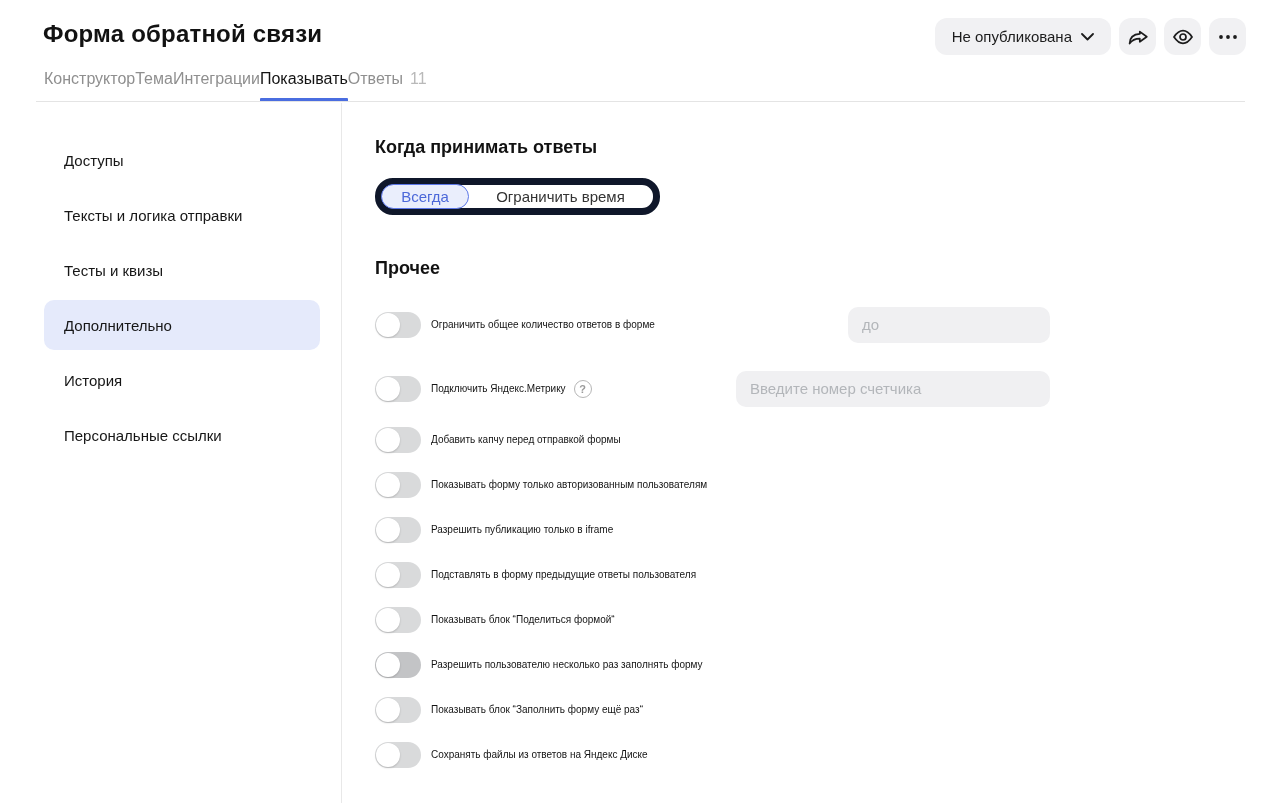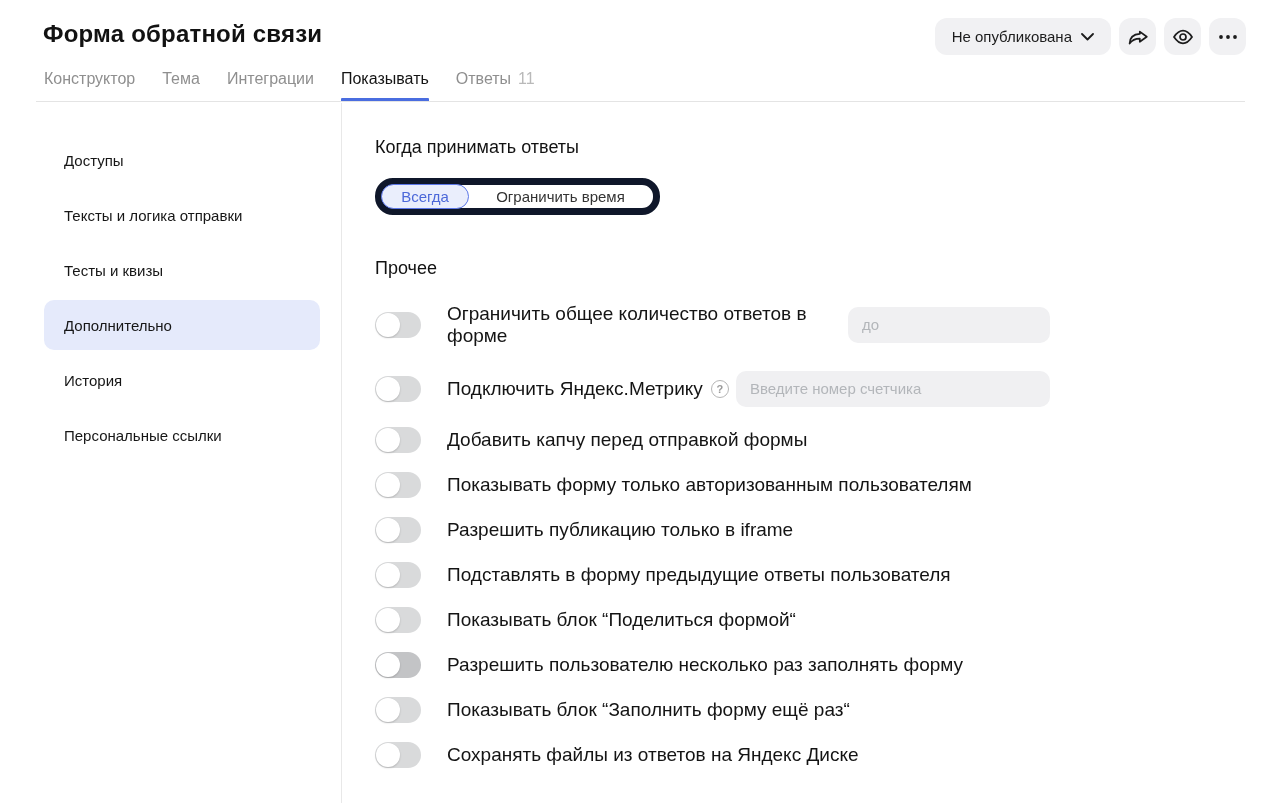--- a/index.html
+++ b/index.html
@@ -13,63 +13,63 @@
     gap: 8px; align-items: center; }
   .status-pill { height: 37px; display: flex; align-items: center; gap: 9px;
     padding: 0 17px; background: #f1f1f3; border: none; border-radius: 12px;
     font-size: 15px; color: #1c1c1c; font-family: inherit; cursor: pointer; }
   .icon-btn { width: 37px; height: 37px; border: none; border-radius: 12px;
     background: #f1f1f3; display: flex; align-items: center; justify-content: center;
     cursor: pointer; }
   .icon-btn svg, .status-pill svg { display: block; }
 
   
-  .tab-bar { position: absolute; left: 44px; top: 70px; display: flex; gap: 27px; }
+  .tab-bar { position: absolute; left: 44px; top: 70px; display: flex; }
   .tab { position: relative; font-size: 16px; color: #8f8f8f; padding-bottom: 13px;
     cursor: pointer; display: flex; gap: 7px; align-items: baseline; }
   .tab.active { color: #141414; }
   .tab.active::after { content: ""; position: absolute; left: 0; right: 0;
     bottom: -1px; height: 4px; border-radius: 1px; background: #4a6de0; }
   .tab .count { color: #b9b9b9; font-size: 16px; }
   .tabs-rule { position: absolute; left: 36px; top: 101px; width: 1209px;
     height: 1px; background: #e4e4e4; }
   .v-divider { position: absolute; left: 341px; top: 103px; width: 1px;
     height: 700px; background: #e8e8e8; }
 
   
   .sidebar { position: absolute; left: 44px; top: 135px; width: 276px; }
   .side-item { height: 50px; margin-bottom: 5px; display: flex; align-items: center;
     padding-left: 20px; border-radius: 10px; font-size: 15px; color: #161616;
     cursor: pointer; }
   .side-item.selected { background: #e5eafb; }
 
   
   .main { position: absolute; left: 375px; top: 0; width: 675px; height: 803px; }
-  .section-heading { position: absolute; left: 0; font-size: 18px; font-weight: 400;
+  .section-heading { position: absolute; left: 0; font-size: 18px; font-weight: 700;
     color: #121212; }
   #when-heading { top: 137px; }
   #other-heading { top: 258px; }
 
   .segmented { position: absolute; left: 0; top: 178px; height: 37px; display: flex;
     border: 7px solid #0f172a; border-radius: 18px; background: #fff; }
   .segment { display: flex; align-items: center; justify-content: center;
     font-size: 15px; color: #333; cursor: pointer; border-radius: 18px; }
   .segment.selected { background: #eaeefc; border: 1px solid #5c77e8;
     color: #4c68d9; margin: -1px; }
 
   .rows { position: absolute; left: 0; top: 302px; width: 675px; }
   .row { height: 45px; display: flex; align-items: center; }
   .rows .row:nth-child(1) { margin-bottom: 19px; }
   .rows .row:nth-child(2) { margin-bottom: 6px; }
   .toggle { position: relative; width: 46px; height: 26px; border: none;
     border-radius: 13px; background: #d9dadb; cursor: pointer; flex: 0 0 46px; }
   .toggle.hovered { background: #c3c4c6; }
   .toggle .knob { position: absolute; left: 1px; top: 1px; width: 24px; height: 24px;
     border-radius: 50%; background: #fff; box-shadow: 0 1px 2px rgba(0,0,0,.18); }
-  .row-label { margin-left: 26px; font-size: 19px; color: #141414; }
+  .row-label { margin-left: 10px; font-size: 10px; color: #141414; }
   .help-icon { width: 18px; height: 18px; margin-left: 8px; border-radius: 50%;
     border: 1.5px solid #b6b6b6; color: #9a9a9a; font-size: 11px; font-weight: 700;
     display: inline-flex; align-items: center; justify-content: center;
     cursor: pointer; flex: 0 0 18px; }
   .row input { margin-left: auto; height: 36px; border: none; border-radius: 10px;
     background: #f0f0f2; padding: 0 14px; font-size: 15px; font-family: inherit;
     color: #141414; outline: none; }
   .row input::placeholder { color: #b3b6ba; }
   .row input.w-small { width: 202px; }
   .row input.w-large { width: 314px; }

